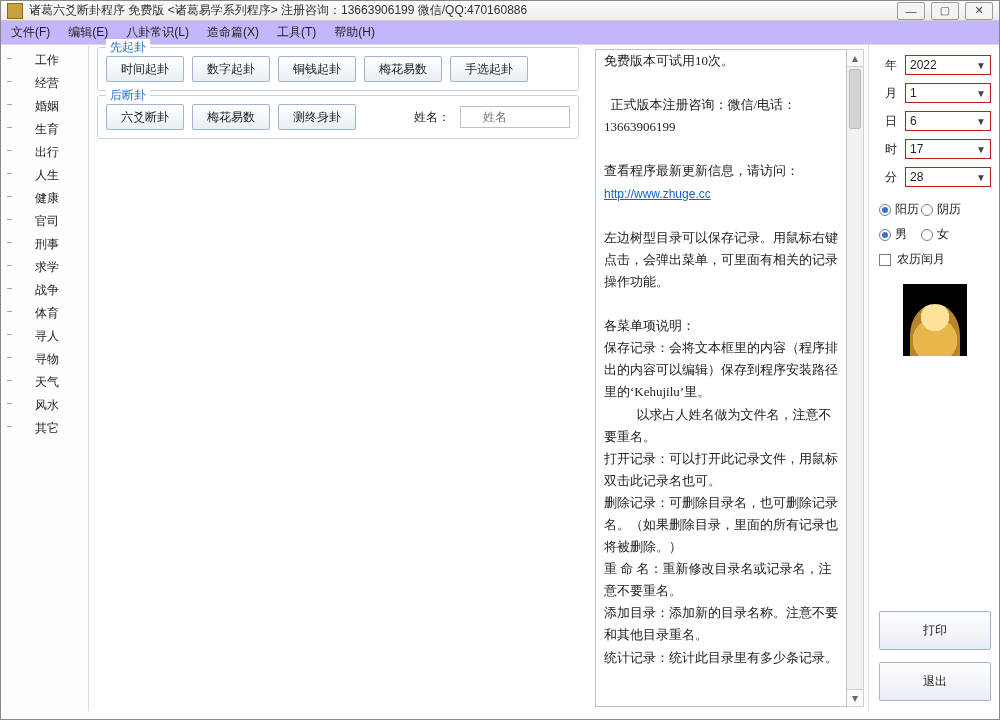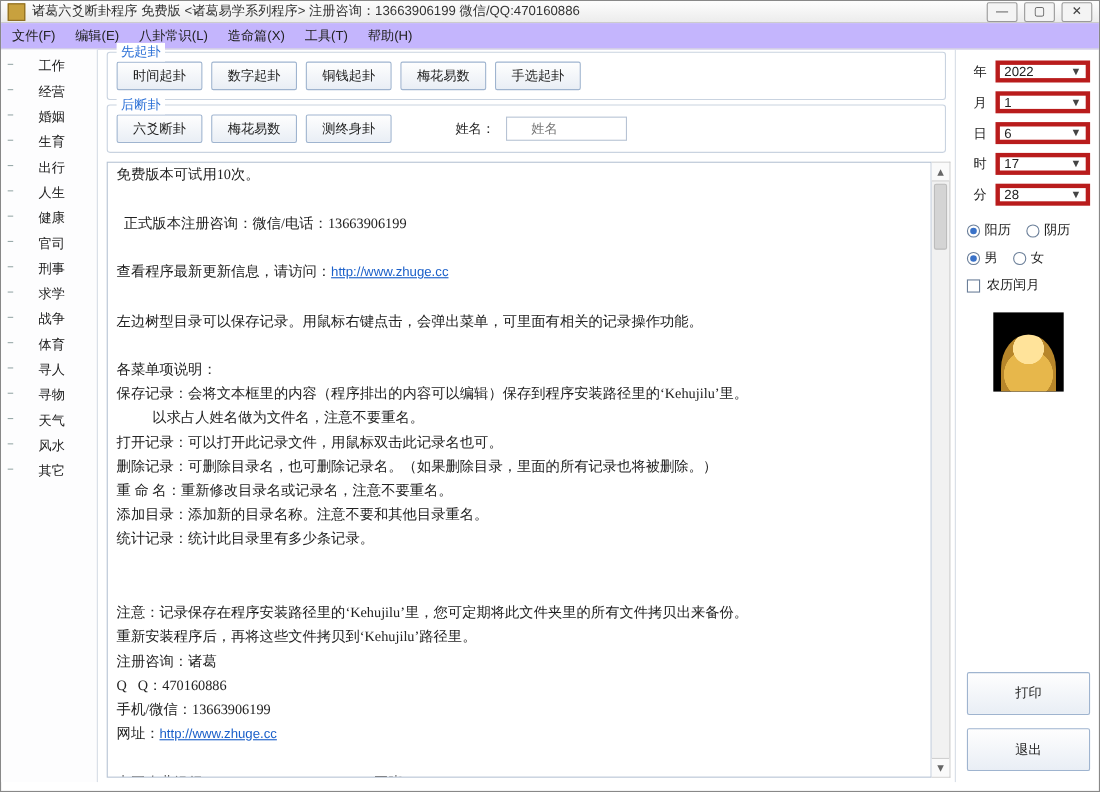--- a/index.html
+++ b/index.html
@@ -8,39 +8,39 @@
 .titlebar .ticon { width:16px; height:16px; background:#c8a13e; margin-right:6px; border:1px solid #8a6a1f; }
 .titlebar .ttxt { color:#333; }
 .winbtns { margin-left:auto; display:flex; gap:6px; }
 .winbtn { width:28px; height:18px; border:1px solid #9a9a9a; border-radius:2px; background:#f4f4f4; display:flex; align-items:center; justify-content:center; color:#444; font-size:11px; cursor:default; }
 .menubar { height:24px; background:#c4b5fd; border-bottom:1px solid #ddd; display:flex; align-items:center; padding:0 10px; gap:18px; color:#222; }
 .menubar span { cursor:default; }
 .body { display:flex; height:calc(100% - 28px - 24px); }
 .sidebar { width:88px; border-right:1px solid #d6dde6; background:#fdfdfe; padding-top:4px; overflow:hidden; }
 .treeitem { padding:3px 0 3px 34px; color:#222; position:relative; cursor:default; }
 .treeitem::before { content:""; position:absolute; left:6px; top:9px; width:5px; height:1px; background:#9aa; }
-.center { flex:1; display:flex; flex-direction:column; border-right:1px solid #d6dde6; min-width:0; }
+.center { flex:1; display:flex; flex-direction:row; border-right:1px solid #d6dde6; min-width:0; }
 .grpwrap { padding:2px 8px 0 8px; }
 .grp { border:1px solid #c9d3e0; border-radius:3px; margin-bottom:4px; padding:8px 8px 8px 8px; position:relative; display:flex; align-items:center; gap:10px; }
 .grp .legend { position:absolute; top:-9px; left:8px; background:#fff; padding:0 4px; color:#2a6fd6; font-size:12px; }
 .btn { height:26px; padding:0 14px; border:1px solid #9fb4cf; background:linear-gradient(#fefefe,#e9eef5); border-radius:2px; cursor:default; color:#222; display:inline-flex; align-items:center;font-family:Liberation Serif, serif; }
 .lbl { color:#222; margin-left:40px; }
 .tinput { height:22px; width:110px; border:1px solid #b7c3d4; padding:0 22px; color:#888; background:#fff; }
 .textwrap { flex:1; margin:4px 4px 4px 8px; display:flex; min-height:0; }
 .textarea { flex:1; border:1px solid #b7c3d4; background:#fff; padding:0 8px; color:#222; line-height:1.7; overflow:hidden; white-space:pre-wrap; font-family: SimSun, serif; font-size:13px; }
 .textarea a { color:#1a5fc9; text-decoration:underline; }
 .vscroll { width:17px; background:#f1f1f1; border:1px solid #d0d0d0; border-left:none; display:flex; flex-direction:column; }
 .vscroll .arr { height:17px; border-bottom:1px solid #d0d0d0; display:flex; align-items:center; justify-content:center; color:#666; background:#fafafa; }
 .vscroll .arr.last { border-top:1px solid #d0d0d0; border-bottom:none; }
 .vscroll .track { flex:1; position:relative; }
 .vscroll .thumb { position:absolute; left:2px; right:2px; top:2px; height:60px; background:#d4d4d4; border:1px solid #bcbcbc; border-radius:2px; }
 .rightpanel { width:130px; padding:10px 8px 0 10px; display:flex; flex-direction:column; gap:8px; color:#222; }
 .row { display:flex; align-items:center; gap:8px; }
 .row .rl { width:18px; text-align:right; }
-.sel { flex:1; height:20px; border:4px solid #b91c1c; background:#fff; display:flex; align-items:center; justify-content:space-between; padding:0 4px; cursor:default; }
+.sel { flex:1; height:20px; border:1px solid #b91c1c; background:#fff; display:flex; align-items:center; justify-content:space-between; padding:0 4px; cursor:default; }
 .sel .dd { font-size:10px; color:#444; }
 .radio { display:inline-flex; align-items:center; gap:4px; }
 .radio .dot { width:12px; height:12px; border:1px solid #6b7f99; border-radius:50%; display:inline-flex; align-items:center; justify-content:center; }
 .radio .dot.checked::after { content:""; width:6px; height:6px; border-radius:50%; background:#3a72c8; }
 .chk { width:12px; height:12px; border:1px solid #6b7f99; display:inline-block; }
 .img { width:64px; height:72px; margin:8px auto 0; background:#000; display:flex; align-items:flex-end; justify-content:center; }
 .buddha { width:50px; height:52px; background:radial-gradient(circle at 50% 25%, #ffe39a 0 30%, transparent 31%), radial-gradient(circle at 50% 70%, #e7b74b 0 50%, transparent 51%), linear-gradient(#b7862a,#b7862a); border-top-left-radius:50% 60%; border-top-right-radius:50% 60%; }
 .bigbtn { height:39px; border:1px solid #9fb4cf; background:linear-gradient(#fefefe,#e9eef5); border-radius:2px; cursor:default; display:flex; align-items:center; justify-content:center; margin-top:4px; }
 </style>
 </head>
@@ -171,21 +171,21 @@
         </div>
       </div>
     <div class="row">
         <span class="rl">分</span>
         <div class="sel">
           <span>28</span>
           <span class="dd">▼</span>
         </div>
       </div>
 
-    <div class="row" style="gap:14px; margin-top:6px;">
+    <div class="row" style="gap:2px; margin-top:6px;">
       <span class="radio">
           <span class="dot checked"></span>
           <span>阳历</span>
         </span>
       <span class="radio">
           <span class="dot"></span>
           <span>阴历</span>
         </span>
     </div>
     <div class="row" style="gap:14px;">

